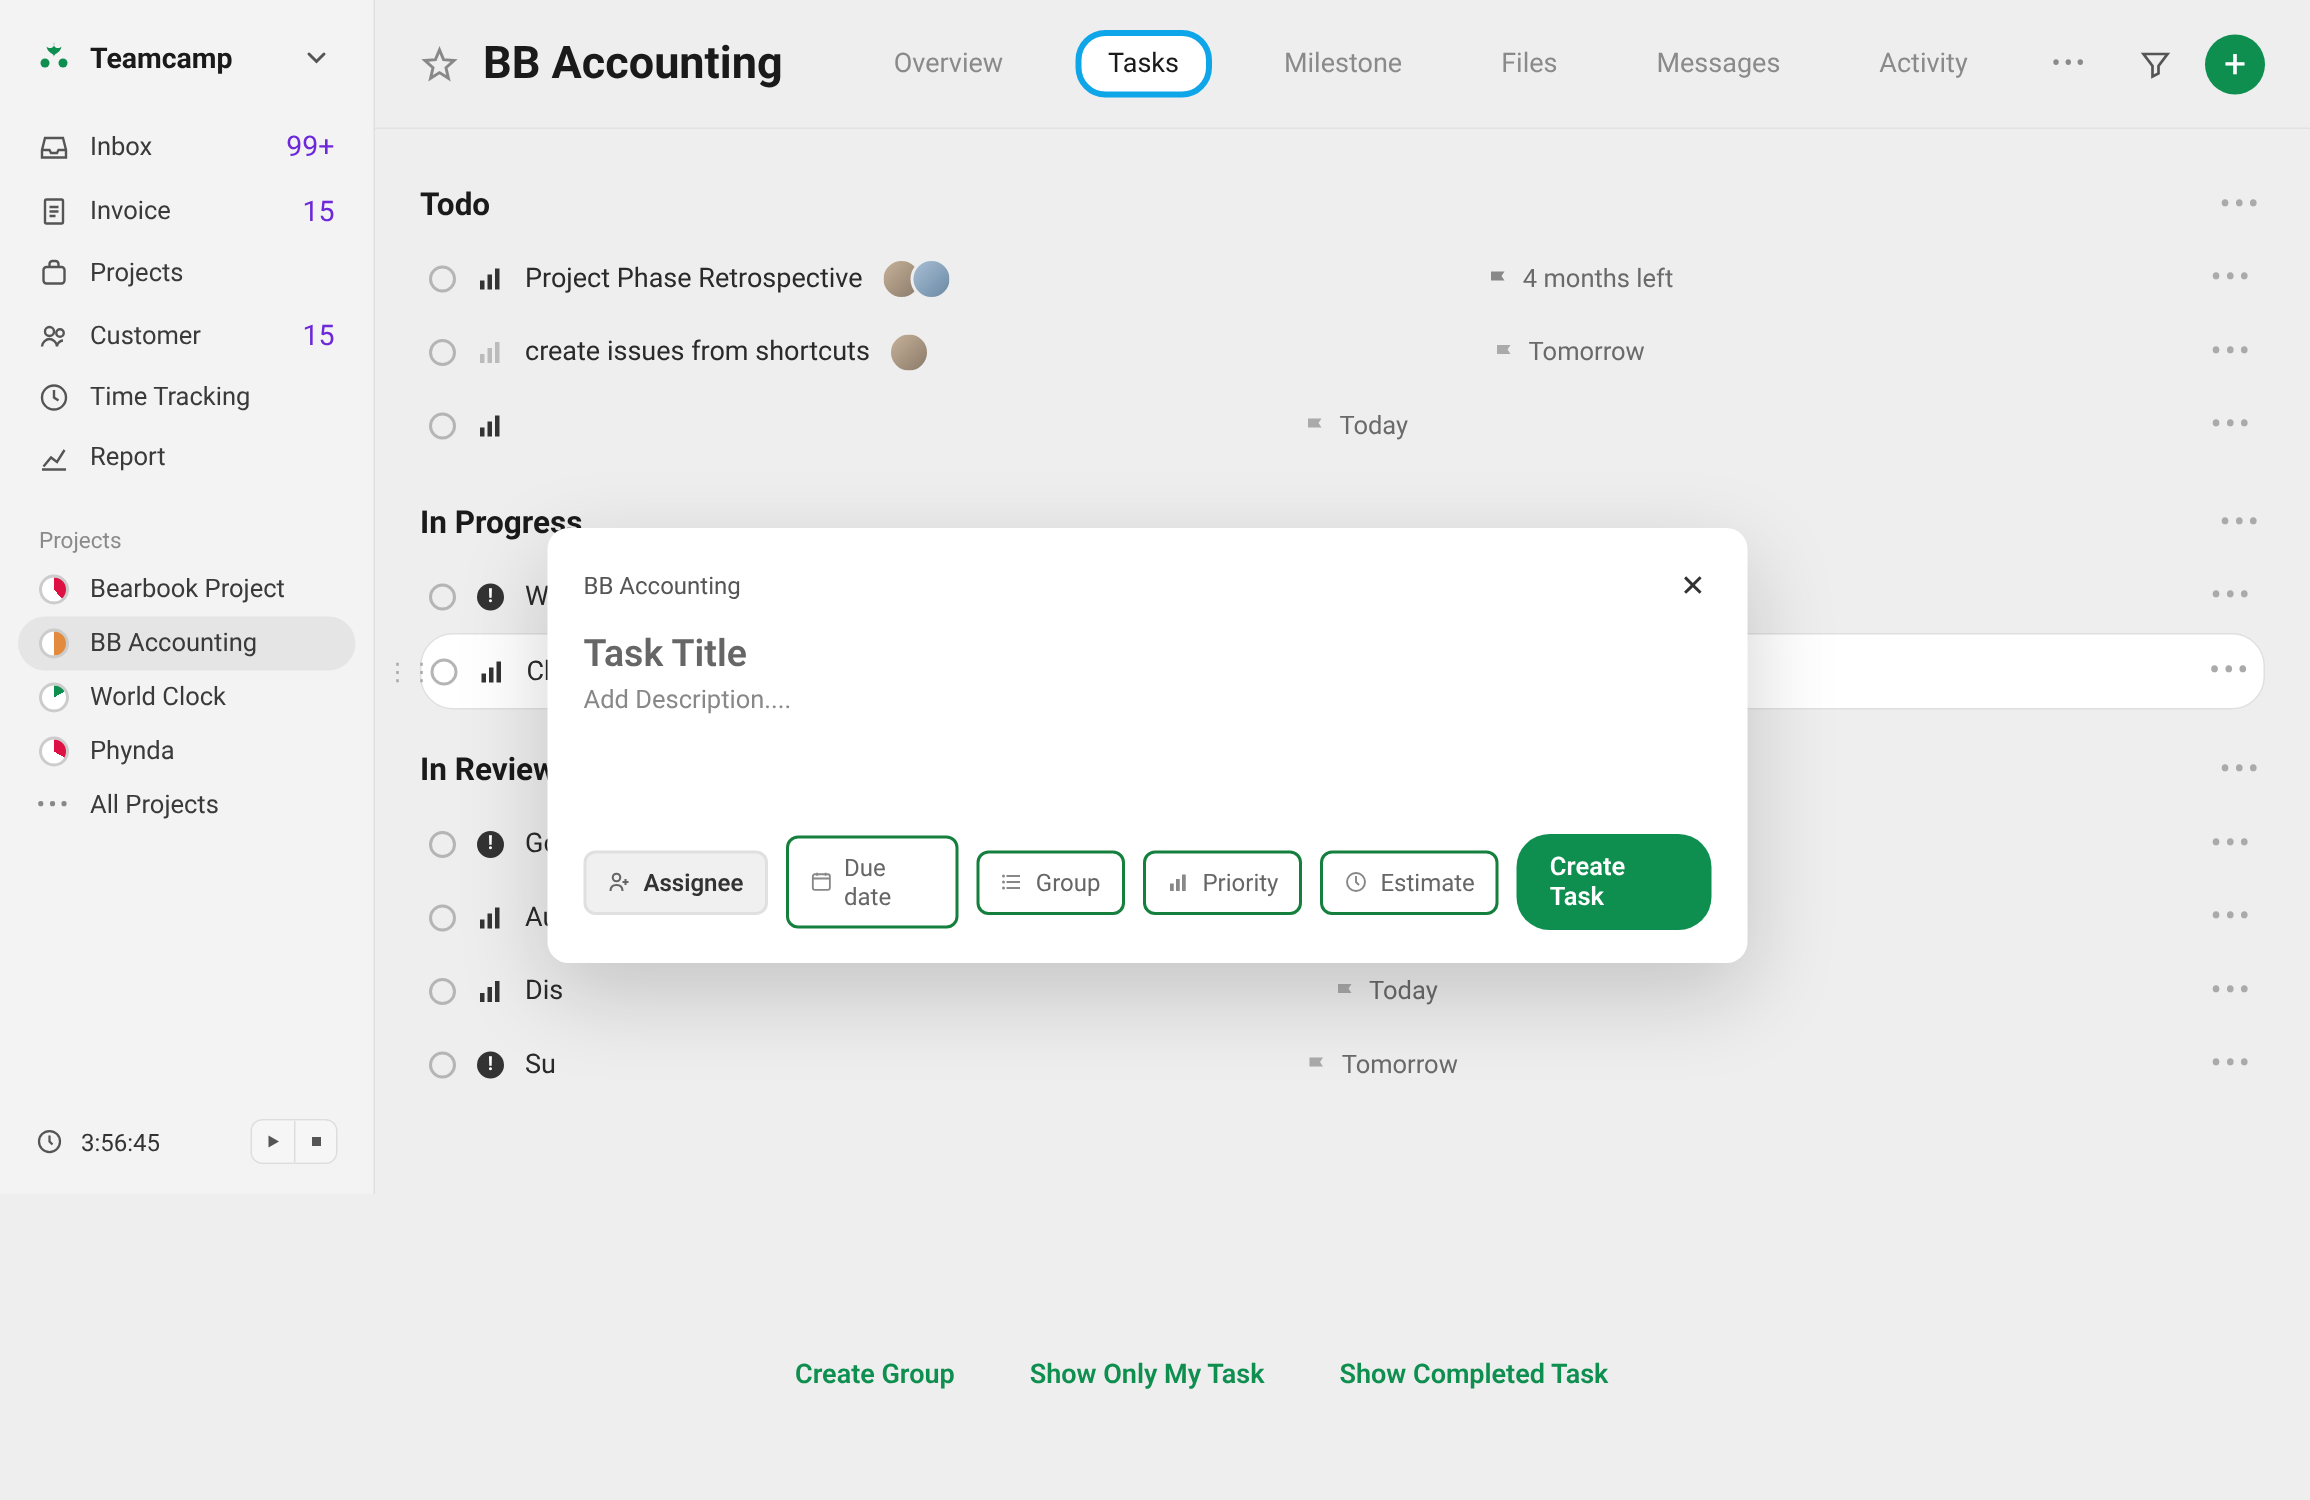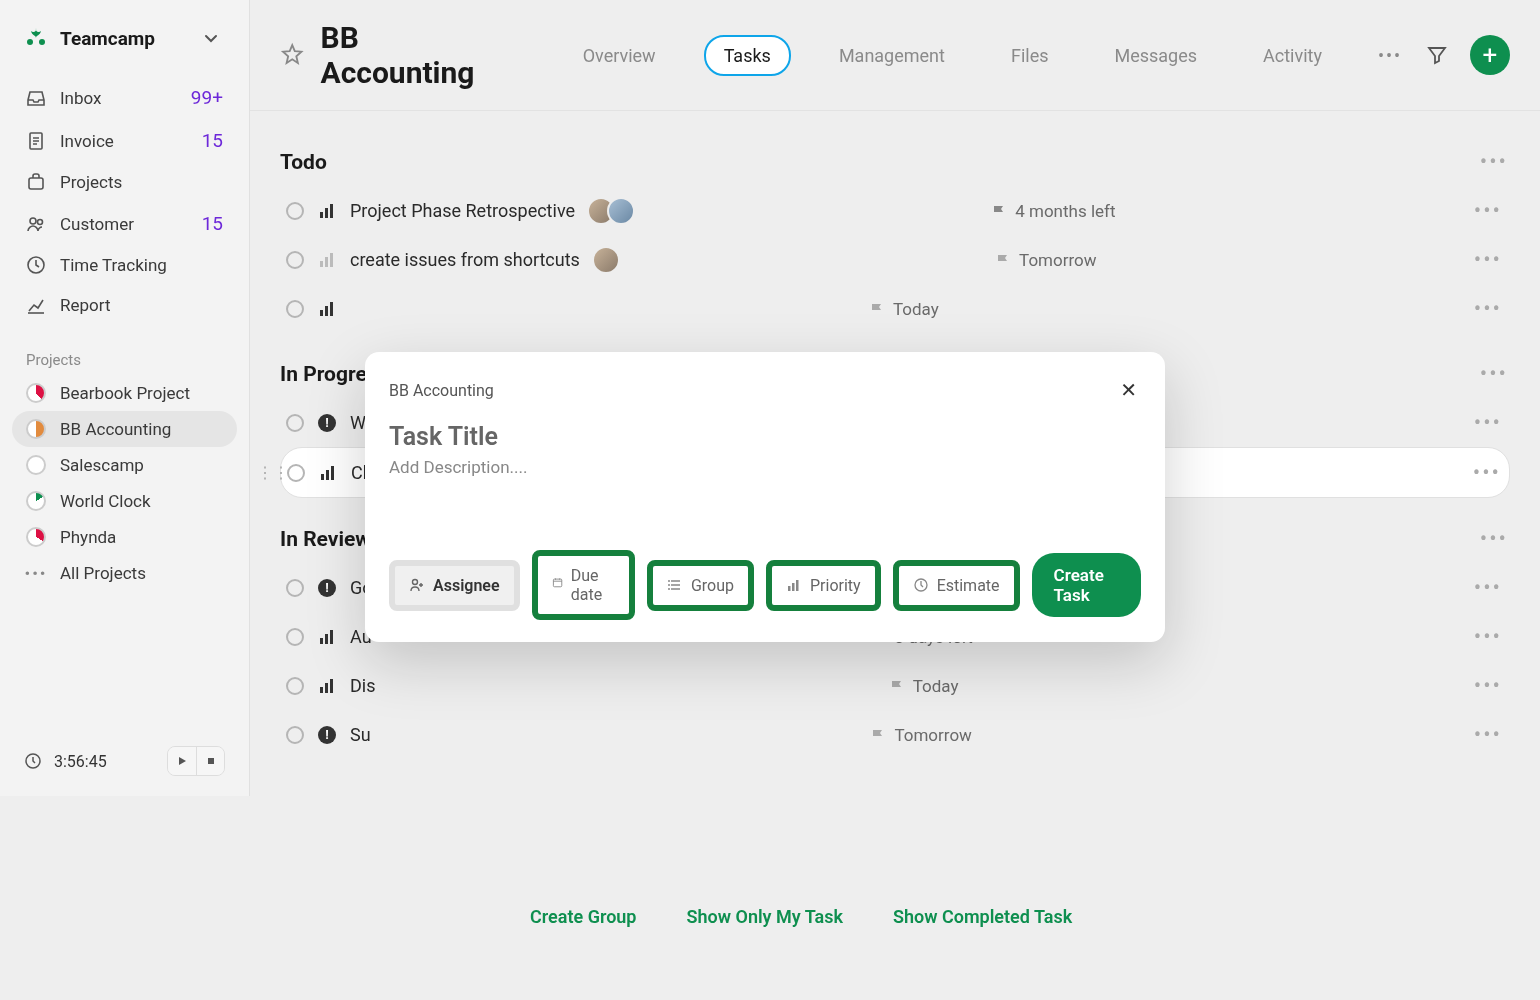--- a/index.html
+++ b/index.html
@@ -23,21 +23,21 @@
   .foot-btns { display:flex; gap:0; border:1px solid #ddd; border-radius:8px; overflow:hidden; }
   .foot-btn { width:28px; height:28px; display:flex; align-items:center; justify-content:center; color:#555; background:#f6f6f6; cursor:pointer; }
   .foot-btn + .foot-btn { border-left:1px solid #ddd; }
 
   .main { position:absolute; left:250px; top:0; right:0; height:1000px; background:#eeeeee; }
   .topbar { display:flex; align-items:center; gap:16px; padding:20px 30px; border-bottom:1px solid #e2e2e2; }
   .star { width:26px; height:26px; color:#888; cursor:pointer; }
   .page-title { font-size:30px; font-weight:700; color:#1a1a1a; }
   .tabs { display:flex; align-items:center; gap:30px; margin-left:40px; }
   .tab { font-size:18px; color:#8a8a8a; cursor:pointer; padding:8px 18px; border-radius:20px; }
-  .tab.active { background:#fff; color:#1a1a1a; border:2px solid #0ea5e9; }
+  .tab.active { background:#fff; color:#1a1a1a; border:4px solid #0ea5e9; }
   .tab.more { width:40px; display:flex; justify-content:center; }
   .top-right { margin-left:auto; display:flex; align-items:center; gap:22px; }
   .filter-icon { width:22px; height:22px; color:#555; cursor:pointer; }
   .add-btn { width:40px; height:40px; border-radius:50%; background:#0e8f4f; color:#fff; display:flex; align-items:center; justify-content:center; font-size:26px; cursor:pointer; }
 
   .content { padding:20px 30px 0 30px; height:calc(1000px - 150px); overflow:hidden; }
   .group { margin-bottom:10px; }
   .group-head { display:flex; align-items:center; padding:16px 0 10px 0; }
   .group-title { font-size:21px; font-weight:700; color:#1a1a1a; }
   .row-menu { margin-left:auto; color:#aaa; font-size:22px; letter-spacing:2px; cursor:pointer; padding:2px; }
@@ -58,21 +58,21 @@
   .bottom-links { position:absolute; left:280px; bottom:73px; display:flex; gap:50px; }
   .blink { font-size:18px; font-weight:600; color:#0e8f4f; cursor:pointer; }
 
   .modal { position:absolute; left:365px; top:352px; width:800px; height:290px; background:#fff; border-radius:14px; box-shadow:0 20px 60px rgba(0,0,0,0.18); padding:22px 24px; display:flex; flex-direction:column; }
   .modal-head { display:flex; align-items:center; justify-content:space-between; margin-bottom:8px; }
   .modal-proj { font-size:16px; color:#555; }
   .modal-close { font-size:20px; color:#333; cursor:pointer; padding:4px; }
   .modal-title { font-size:25px; font-weight:600; color:#666; margin:8px 0 6px 0; }
   .modal-desc { font-size:17px; color:#888; margin-bottom:auto; }
   .modal-foot { display:flex; align-items:center; gap:12px; margin-top:auto; }
-  .chip { display:flex; align-items:center; gap:8px; padding:10px 14px; border:6px solid #15803d; border-radius:8px; font-size:16px; color:#666; cursor:pointer; }
+  .chip { display:flex; align-items:center; gap:8px; padding:10px 14px; border:2px solid #15803d; border-radius:8px; font-size:16px; color:#666; cursor:pointer; }
   .chip.active { background:#f0f0f0; border-color:#e0e0e0; color:#333; font-weight:600; }
   .chip .cicon { width:16px; height:16px; color:#888; }
   .create-btn { margin-left:auto; background:#0e8f4f; color:#fff; font-size:17px; font-weight:600; padding:12px 22px; border-radius:22px; cursor:pointer; }
   svg { display:block; }
 </style>
 </head>
 <body>
 
 <aside class="sidebar">
   <div class="brand-row">
@@ -157,24 +157,20 @@
 
   <div class="section-label">Projects</div>
 
   <div class="proj-item">
     <span class="proj-dot" style="background:conic-gradient(#d14 0 140deg,#fff 140deg 360deg);"></span>
     <span>Bearbook Project</span>
   </div>
   <div class="proj-item active">
     <span class="proj-dot" style="background:conic-gradient(#e28b3e 0 180deg,#fff 180deg 360deg);"></span>
     <span>BB Accounting</span>
-  </div>
-  <div class="proj-item">
-    <span class="proj-dot" style="background:#fff;"></span>
-    <span>Salescamp</span>
   </div>
   <div class="proj-item">
     <span class="proj-dot" style="background:conic-gradient(#0e8f4f 0 60deg,#fff 60deg 360deg);"></span>
     <span>World Clock</span>
   </div>
   <div class="proj-item">
     <span class="proj-dot" style="background:conic-gradient(#d14 0 120deg,#fff 120deg 360deg);"></span>
     <span>Phynda</span>
   </div>
   <div class="proj-item">
@@ -209,21 +205,21 @@
   <div class="topbar">
     <span class="star">
         <svg viewBox="0 0 24 24">
           <path d="M12 3l2.5 6 6.5.5-5 4.5 1.5 6.5L12 17l-5.5 3.5L8 14 3 9.5 9.5 9z" fill="none" stroke="#888" stroke-width="1.8"></path>
         </svg>
       </span>
     <h1 class="page-title">BB Accounting</h1>
     <div class="tabs">
       <span class="tab">Overview</span>
       <span class="tab active">Tasks</span>
-      <span class="tab">Management</span>
+      <span class="tab">Milestone</span>
       <span class="tab">Files</span>
       <span class="tab">Messages</span>
       <span class="tab">Activity</span>
       <span class="tab more">
           <span style="letter-spacing:2px;">•••</span>
         </span>
     </div>
     <div class="top-right">
       <span class="filter-icon">
           <svg viewBox="0 0 22 22">

